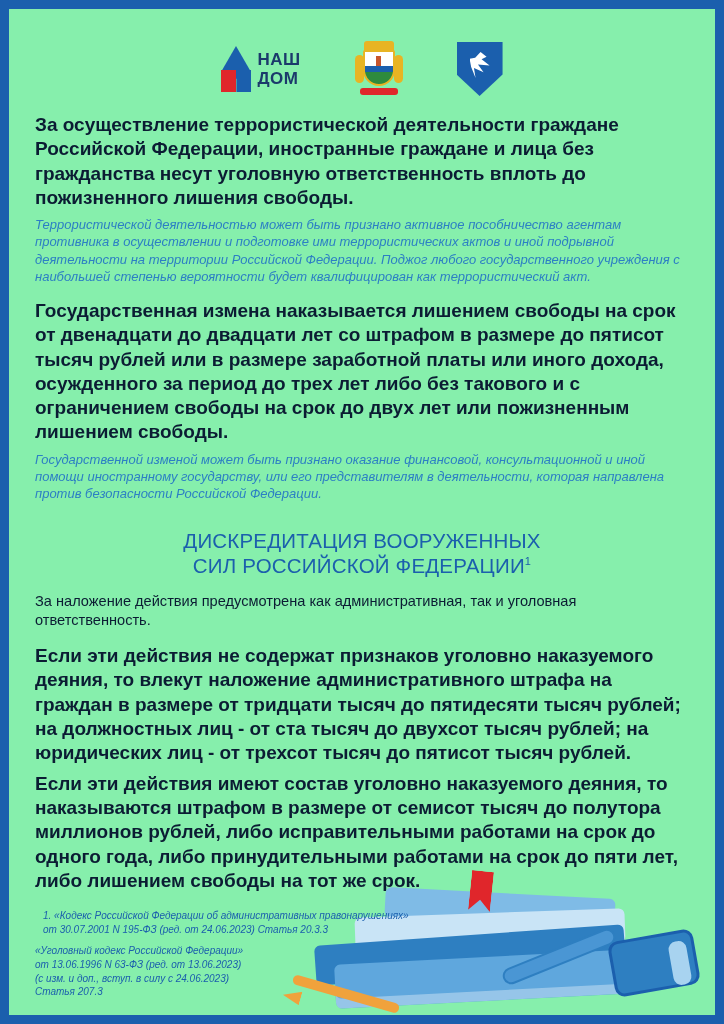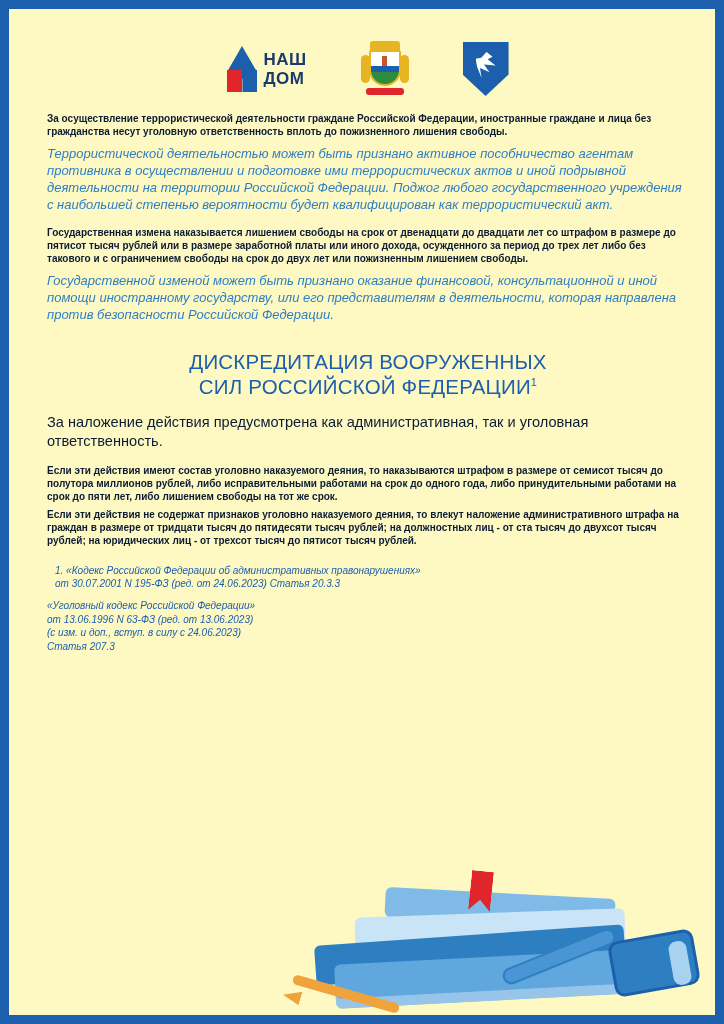--- a/index.html
+++ b/index.html
@@ -18,22 +18,21 @@
     width: 724px;
     height: 1024px;
     background: #ffffff;
     box-sizing: border-box;
     border: 9px solid #1b5fad;
     overflow: hidden;
   }
   .inner {
     position: absolute;
     inset: 0;
-    background: #fef9c3;
-    padding-left: 12px;
+    background: #86efac;
   }
 
   
   .logo-row {
     display: flex;
     align-items: center;
     justify-content: center;
     gap: 54px;
     padding-top: 22px;
     height: 76px;
@@ -151,21 +150,21 @@
   }
 
   
   .content {
     padding: 6px 26px 0 26px;
   }
   p {
     margin: 0 0 4px 0;
   }
   .para-bold {
-    font-size: 10px;
+    font-size: 19px;
     font-weight: bold;
     color: #0b1c33;
     line-height: 1.28;
     margin-bottom: 6px;
   }
   .para-italic {
     font-size: 13px;
     font-style: italic;
     color: #2c7fc4;
     line-height: 1.32;
@@ -352,23 +351,23 @@
 
       <div class="section-title">
         <div>ДИСКРЕДИТАЦИЯ ВООРУЖЕННЫХ</div>
         <div>
           <span>СИЛ РОССИЙСКОЙ ФЕДЕРАЦИИ</span><sup>1</sup>
         </div>
       </div>
 
       <p class="para-plain">За наложение действия предусмотрена как административная, так и уголовная ответственность.</p>
 
+      <p class="para-bold">Если эти действия не содержат признаков уголовно наказуемого деяния, то влекут наложение административного штрафа на граждан  в размере от тридцати тысяч до пятидесяти тысяч рублей; на должностных лиц - от ста тысяч до двухсот тысяч рублей; на юридических лиц - от трехсот тысяч до пятисот тысяч рублей.</p>
+
       <p class="para-bold">Если эти действия имеют состав уголовно наказуемого деяния, то наказываются штрафом в размере от семисот тысяч до полутора миллионов рублей, либо исправительными работами на срок до одного года, либо принудительными работами на срок до пяти лет, либо лишением свободы на тот же срок.</p>
-
-      <p class="para-bold">Если эти действия не содержат признаков уголовно наказуемого деяния, то влекут наложение административного штрафа на граждан  в размере от тридцати тысяч до пятидесяти тысяч рублей; на должностных лиц - от ста тысяч до двухсот тысяч рублей; на юридических лиц - от трехсот тысяч до пятисот тысяч рублей.</p>
 
       <div class="footnotes">
         <div class="fn-block fn-first">
           <div>1. «Кодекс Российской Федерации об административных правонарушениях»</div>
           <div>от 30.07.2001 N 195-ФЗ (ред. от 24.06.2023) Статья 20.3.3</div>
         </div>
         <div class="fn-block">
           <div>«Уголовный кодекс Российской Федерации»</div>
           <div>от 13.06.1996 N 63-ФЗ (ред. от 13.06.2023)</div>
           <div>(с изм. и доп., вступ. в силу с 24.06.2023)</div>

